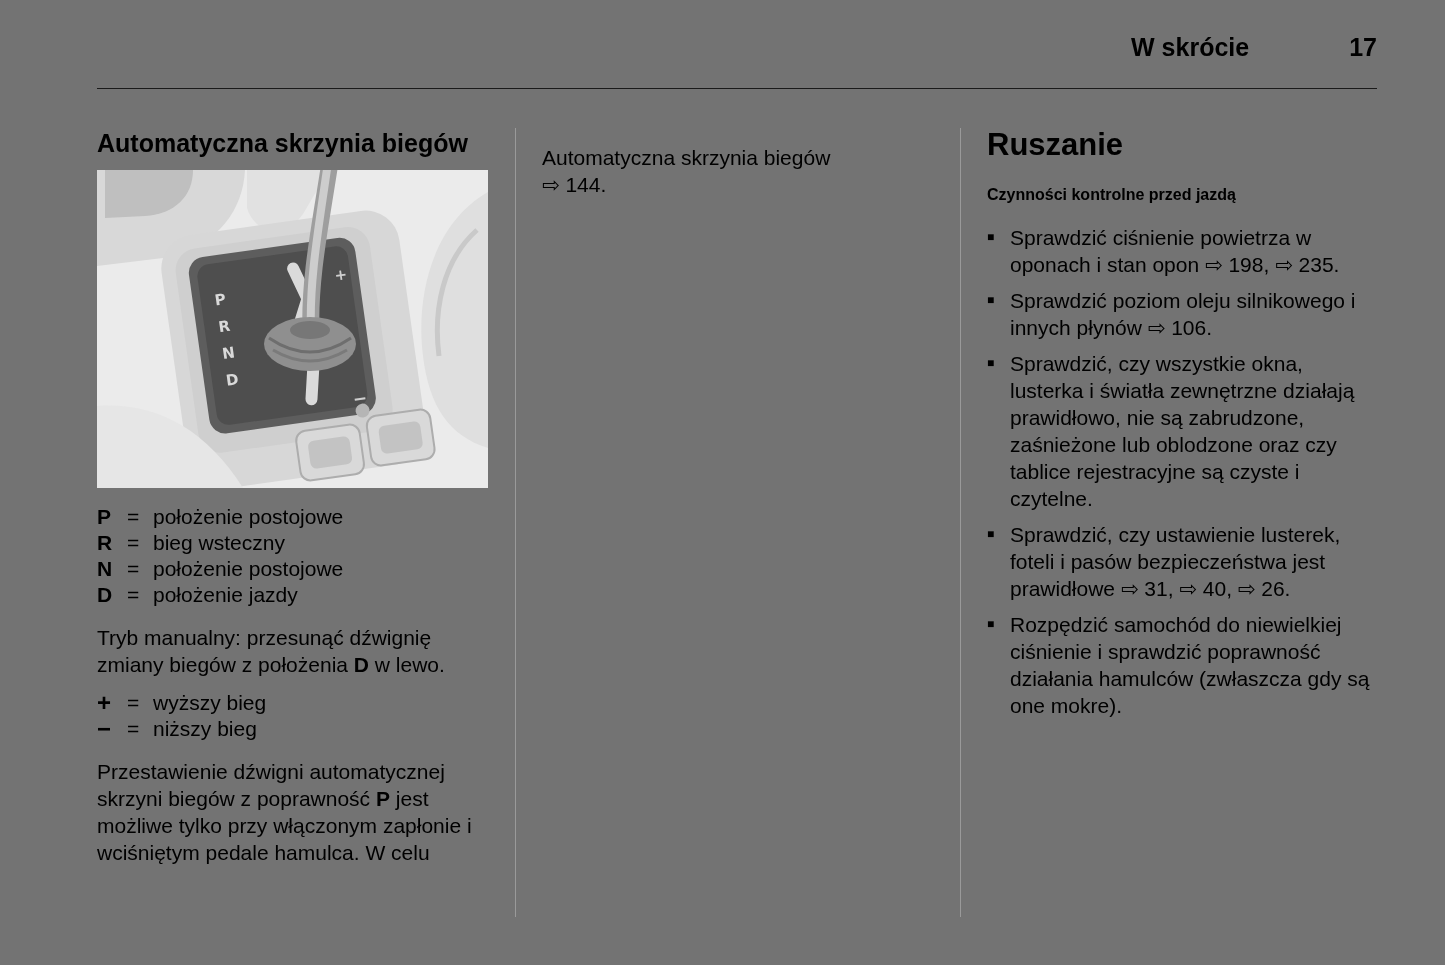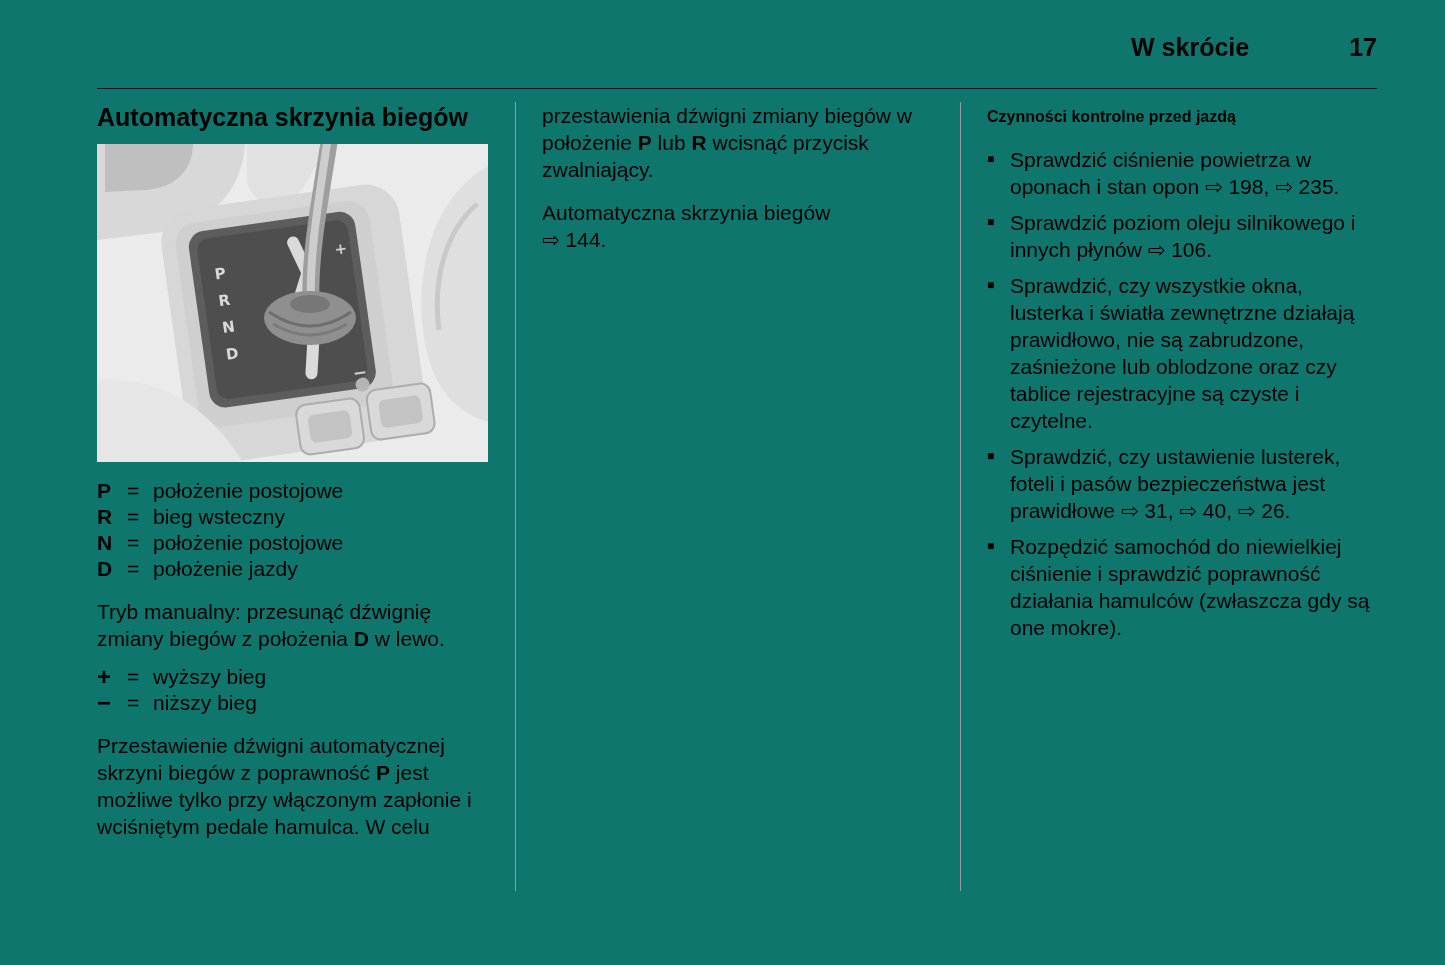--- a/index.html
+++ b/index.html
@@ -1,26 +1,26 @@
 <!DOCTYPE html>
 <html lang="pl"><head>
 <meta charset="utf-8">
 <style>
   html,body{margin:0;padding:0;background:#fff;}
   .page{
-    position:relative;width:1445px;height:965px;background:#0f766e;color:#000;
+    position:relative;width:1445px;height:965px;background:#737373;color:#000;
     font-family:"Liberation Sans","DejaVu Sans",sans-serif;overflow:hidden;
   }
   
   .hdr{position:absolute;top:33px;right:68px;display:flex;align-items:baseline;
        font-size:25px;font-weight:700;}
   .hdr .pagenum{margin-left:100px;}
   .hdr-rule{position:absolute;top:88px;left:97px;right:68px;height:1px;background:#1a1a1a;}
   
-  .content{position:absolute;top:102px;left:97px;display:flex;}
+  .content{position:absolute;top:128px;left:97px;display:flex;}
   .col{width:392px;}
   .divider{width:1px;height:789px;background:#9a9a9a;margin:0 26px;flex:none;}
   
   h2.colhead{font-size:25px;line-height:30px;font-weight:700;margin:0 0 12px;}
   h1.bighead{font-size:31px;line-height:34px;font-weight:700;margin:0 0 18px;}
   h3.subhead{font-size:16px;line-height:30px;font-weight:700;margin:0 0 14px;}
   p.body{font-size:21px;line-height:27px;margin:16px 0 0;}
   p.body.first{margin-top:0;}
   .blockline{display:block;}
   b{font-weight:700;}
@@ -140,30 +140,30 @@
           <span class="v">niższy bieg</span>
         </div>
       </div>
 
       <p class="body"><span>Przestawienie dźwigni automatycznej skrzyni biegów z poprawność </span><b>P</b><span> jest możliwe tylko przy włączonym zapłonie i wciśniętym pedale hamulca. W celu</span></p>
     </section>
 
     <div class="divider"></div>
 
     <section class="col">
-      <p class="body first"><span>przestawienia dźwigni zmiany biegów w położenie </span><b>P</b><span> lub </span><b>R</b><span> wcisnąć przycisk zwalniający.</span></p>
       <p class="body">
         <span class="blockline">Automatyczna skrzynia biegów</span>
         <span class="blockline">⇨ 144.</span>
       </p>
     </section>
 
     <div class="divider"></div>
 
     <section class="col">
+      <h1 class="bighead">Ruszanie</h1>
       <h3 class="subhead">Czynności kontrolne przed jazdą</h3>
 
       <div class="bullets">
         <div class="bullet-item">
           <span class="bullet-mark">■</span>
           <span class="bullet-text">Sprawdzić ciśnienie powietrza w oponach i stan opon ⇨ 198, ⇨ 235.</span>
         </div>
         <div class="bullet-item">
           <span class="bullet-mark">■</span>
           <span class="bullet-text">Sprawdzić poziom oleju silnikowego i innych płynów ⇨ 106.</span>

